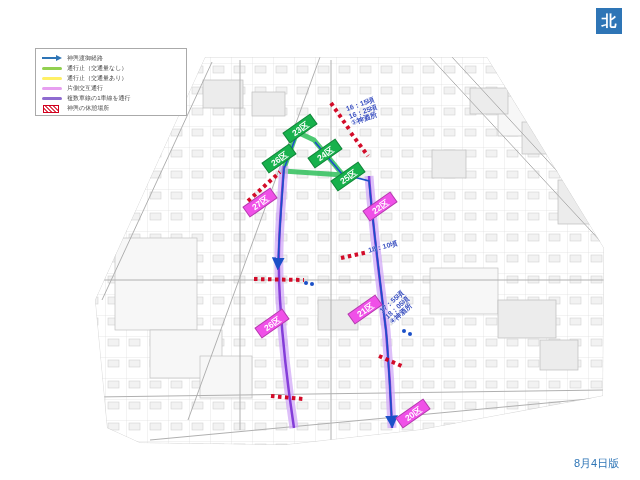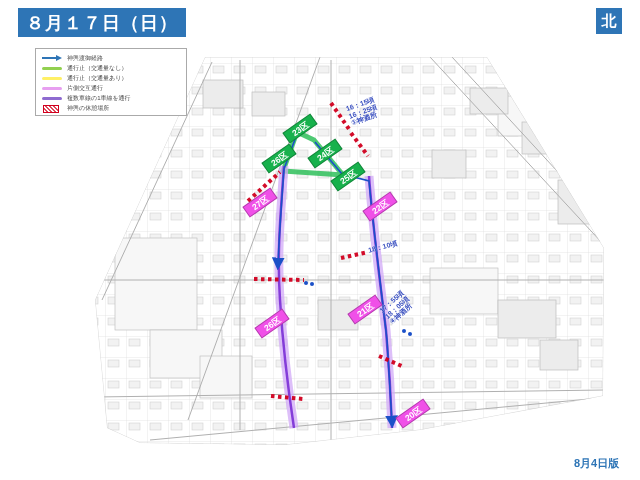--- a/index.html
+++ b/index.html
@@ -16,21 +16,21 @@
     background:#2E75B6;color:#fff;font-weight:bold;font-size:18px;
     display:flex;align-items:center;justify-content:center;letter-spacing:1px;
   }
   .north-box{
     position:absolute;left:596px;top:8px;width:26px;height:26px;
     background:#2E75B6;color:#fff;font-weight:bold;font-size:15px;
     display:flex;align-items:center;justify-content:center;
   }
   .edition{
     position:absolute;left:574px;top:456px;
-    color:#2E75B6;font-weight:bold;font-size:11px;
+    color:#2E75B6;font-weight:normal;font-size:11px;
   }
 
   
   .legend{
     position:absolute;left:35px;top:48px;width:152px;height:68px;
     background:#ffffff;border:1px solid #aaaaaa;z-index:5;
     padding:4px 0 0 6px;box-sizing:border-box;
   }
   .legend-row{display:flex;align-items:center;height:10px;}
   .legend-label{font-size:6px;color:#444;margin-left:5px;white-space:nowrap;}
@@ -173,21 +173,20 @@
   </div>
   <div class="anno" style="left:368px;top:243px;transform:rotate(-15deg);">
     <div>18：10頃</div>
   </div>
   <div class="anno" style="left:382px;top:296px;transform:rotate(-42deg);">
     <div>17：55頃</div>
     <div>18：05頃</div>
     <div>④神酒所</div>
   </div>
 
-  <div class="title-box" style="z-index:6;">８月１７日（日）</div>
   <div class="north-box" style="z-index:6;">北</div>
   <div class="edition" style="z-index:6;">8月4日版</div>
 
   <div class="legend">
     <div class="legend-row">
       <span class="sw">
         <span class="arrow-bar" style="background-color: rgb(46, 117, 182);"></span>
         <span class="arrow-head" style="border-left-color: rgb(46, 117, 182);"></span>
       </span>
       <span class="legend-label">神輿渡御経路</span>

